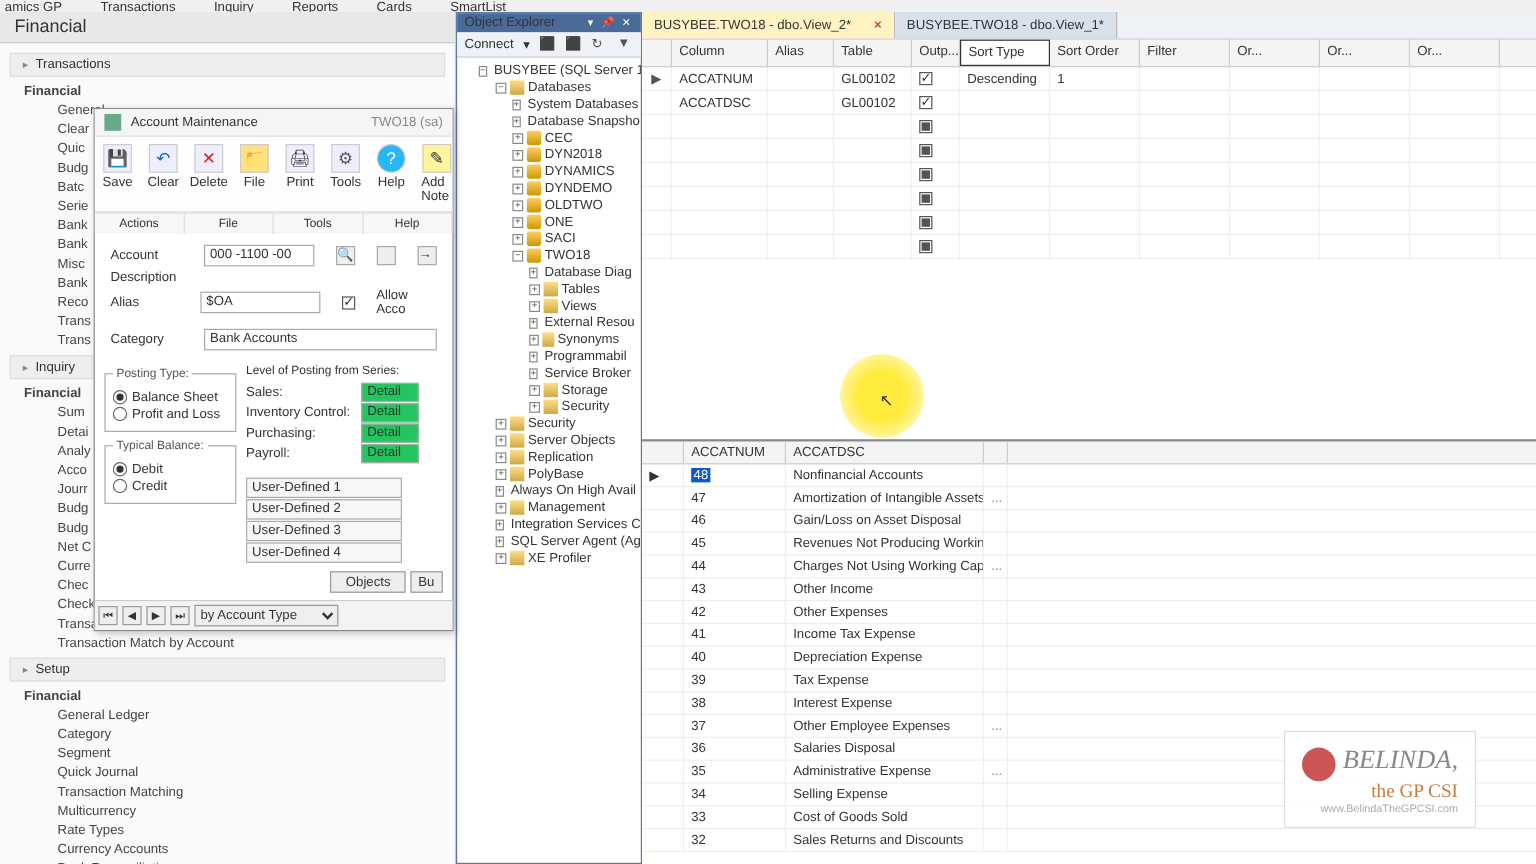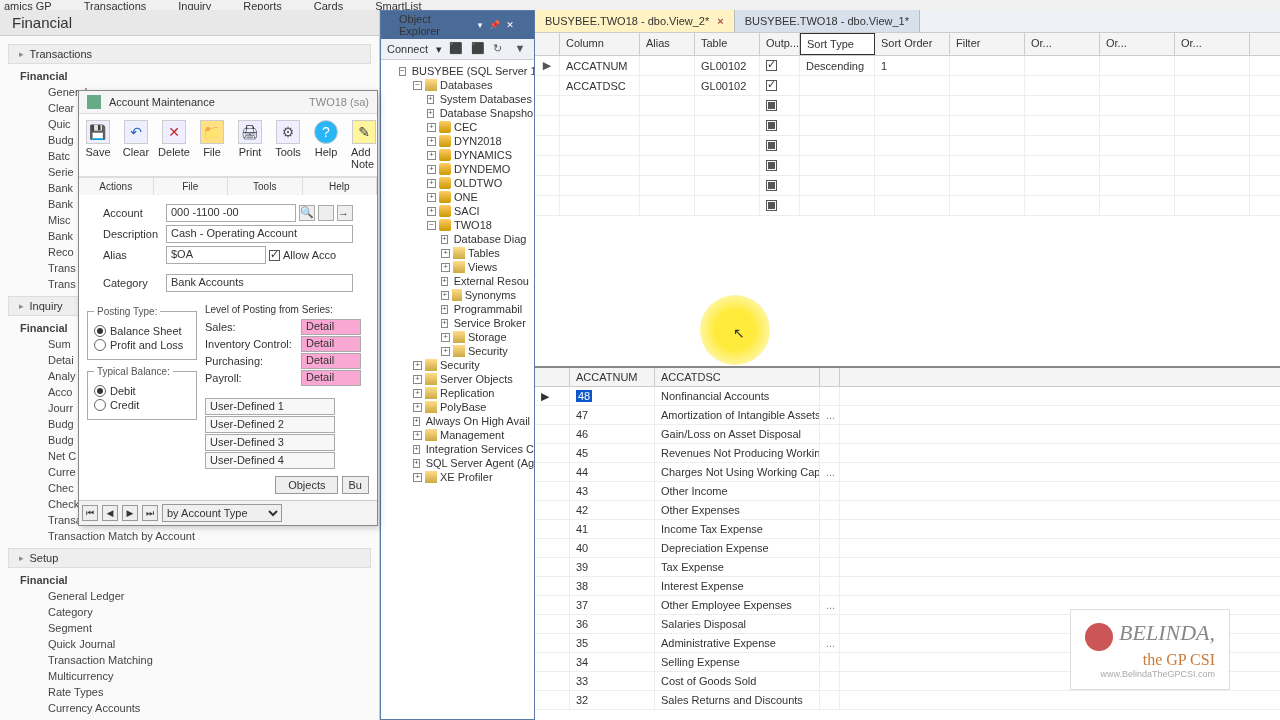--- a/index.html
+++ b/index.html
@@ -19,57 +19,57 @@
 
 .dialog{position:absolute;left:78px;top:90px;width:300px;background:#fff;border:1px solid #888;box-shadow:2px 2px 6px rgba(0,0,0,0.2);z-index:5}
 .dlgtitle{background:#f5f5f5;padding:4px 8px;display:flex;align-items:center;gap:8px;border-bottom:1px solid #ddd}
 .dlgtitle .icon{width:14px;height:14px;background:#6a8;display:inline-block}
 .toolbar{display:flex;border-bottom:1px solid #ddd;background:#fdfdfd}
 .tbtn{display:flex;flex-direction:column;align-items:center;padding:6px;gap:2px;min-width:38px;cursor:pointer}
 .tbtn .ticon{width:24px;height:24px;border:1px solid #ccc;background:#eef;display:flex;align-items:center;justify-content:center;font-size:14px}
 .tsection{display:flex;border-top:1px solid #ddd;background:#f7f7f7}
 .tsection div{flex:1;text-align:center;padding:3px;border-right:1px solid #ddd;font-size:10px}
 .form{padding:6px 8px}
-.frow{display:flex;align-items:center;margin:3px 16px;gap:3px}
+.frow{display:flex;align-items:center;margin:3px 5px;gap:18px}
 .flbl{width:60px;color:#333}
 .finp{border:1px solid #aaa;padding:1px 4px;height:18px;background:#fff;flex:1}
 .iconbtn{width:16px;height:16px;border:1px solid #aaa;background:#eee;display:inline-block}
 .fieldset{border:1px solid #aaa;margin:6px 0;padding:6px}
 .fsleg{font-size:10px;color:#555;padding:0 3px}
 .radiorow{display:flex;align-items:center;gap:4px;margin:2px 0}
 .radio{width:12px;height:12px;border:1px solid #666;border-radius:50%;display:inline-block;position:relative}
 .radio.on::after{content:"";position:absolute;width:6px;height:6px;background:#333;border-radius:50%;top:2px;left:2px}
 .leveltbl{font-size:10px}
 .leveltbl .lr{display:flex;gap:6px;margin:1px 0;align-items:center}
 .leveltbl .lr .ll{width:90px}
-.leveltbl .lr .lv{border:1px solid #aaa;padding:0 4px;width:60px;height:16px;background:#f9a8d4}
+.leveltbl .lr .lv{border:1px solid #aaa;padding:0 4px;width:48px;height:16px;background:#22c55e}
 .ud{border:1px solid #aaa;padding:1px 4px;width:130px;height:17px;margin:1px 0;background:#f7f7f7}
 .btmbar{display:flex;align-items:center;gap:4px;border-top:1px solid #ccc;padding:3px;background:#f3f3f3}
 .navbtn{width:16px;height:16px;border:1px solid #999;background:#eee;display:flex;align-items:center;justify-content:center;font-size:9px}
 
 
 .objexp{width:155px;position:absolute;left:380px;top:10px;bottom:0;background:#fff;border:1px solid #5a7aa8;z-index:2}
-.oxtitle{background:#4a6a98;color:#fff;padding:2px 18px;display:flex;justify-content:space-between;align-items:center}
+.oxtitle{background:#4a6a98;color:#fff;padding:2px 6px;display:flex;justify-content:space-between;align-items:center}
 .oxtitle .wb{display:flex;gap:3px}
 .oxtitle .wb span{width:12px;height:12px;display:inline-flex;align-items:center;justify-content:center;font-size:9px;color:#fff;cursor:pointer}
 .oxbar{background:#eef2f7;padding:3px 6px;display:flex;gap:8px;align-items:center;border-bottom:1px solid #ccc}
 .oxbar .ob{width:14px;height:14px;display:inline-block;color:#555}
 .tree{padding:4px 18px;font-size:11px;overflow:hidden;white-space:nowrap}
 .tn{display:flex;align-items:center;gap:3px;padding:1px 0}
 .tn .exp{width:9px;height:9px;border:1px solid #888;display:inline-flex;align-items:center;justify-content:center;font-size:8px;line-height:1;color:#555}
 .tn .exp.m::before{content:"−"}
 .tn .exp.p::before{content:"+"}
 .tn .db{width:12px;height:12px;background:linear-gradient(#fc6,#c90);border-radius:2px;display:inline-block}
 .tn .fld{width:12px;height:12px;background:linear-gradient(#fd8,#ca4);display:inline-block}
 .ind1{padding-left:14px}.ind2{padding-left:28px}.ind3{padding-left:42px}
 
 
 .designer{position:absolute;left:535px;top:10px;right:0;bottom:0;background:#fff;display:flex;flex-direction:column;z-index:1}
 .tabs{display:flex;background:#eef2f7;height:22px}
-.tab{padding:3px 10px;border-right:1px solid #bbb;background:#fff3c4;display:flex;align-items:center;gap:8px;cursor:pointer;position:relative;font-size:11px}
+.tab{padding:3px 10px;border-right:1px solid #bbb;background:#fff3c4;display:flex;align-items:center;gap:19px;cursor:pointer;position:relative;font-size:11px}
 .tab.inactive{background:#d8e0ec}
 .tab .x{color:#a55;font-weight:bold;cursor:pointer}
 .gridhdr{display:flex;background:#f4f4f4;border-bottom:1px solid #ccc;border-top:1px solid #ccc}
 .gridhdr div{padding:4px 6px;border-right:1px solid #ccc}
 .gr{display:flex;border-bottom:1px solid #eee;height:20px;align-items:center}
 .gr div{padding:2px 6px;border-right:1px solid #eee;height:20px;display:flex;align-items:center}
 .rowsel{width:25px;justify-content:center;color:#555}
 .chk{width:11px;height:11px;border:1px solid #555;display:inline-block;position:relative}
 .chk.on::after{content:"✓";position:absolute;top:-3px;left:0;font-size:11px}
 .chk.sq::after{content:"";position:absolute;top:1px;left:1px;width:7px;height:7px;background:#555}
@@ -219,21 +219,20 @@
   <div class="form">
     <div class="frow">
         <span class="flbl">Account</span>
       <span class="finp">000 -1100 -00</span>
       <span class="iconbtn">🔍</span>
       <span class="iconbtn"></span>
       <span class="iconbtn">→</span>
     </div>
     <div class="frow">
         <span class="flbl">Description</span>
-        <span class="finp">Cash - Operating Account</span>
       </div>
     <div class="frow">
         <span class="flbl">Alias</span>
         <span class="finp" style="flex:0 0 100px">$OA</span>
       <span class="chk on"></span>
         <span>Allow Acco</span>
       </div>
     <div class="frow" style="margin-top:10px">
         <span class="flbl">Category</span>
         <span class="finp">Bank Accounts</span>

